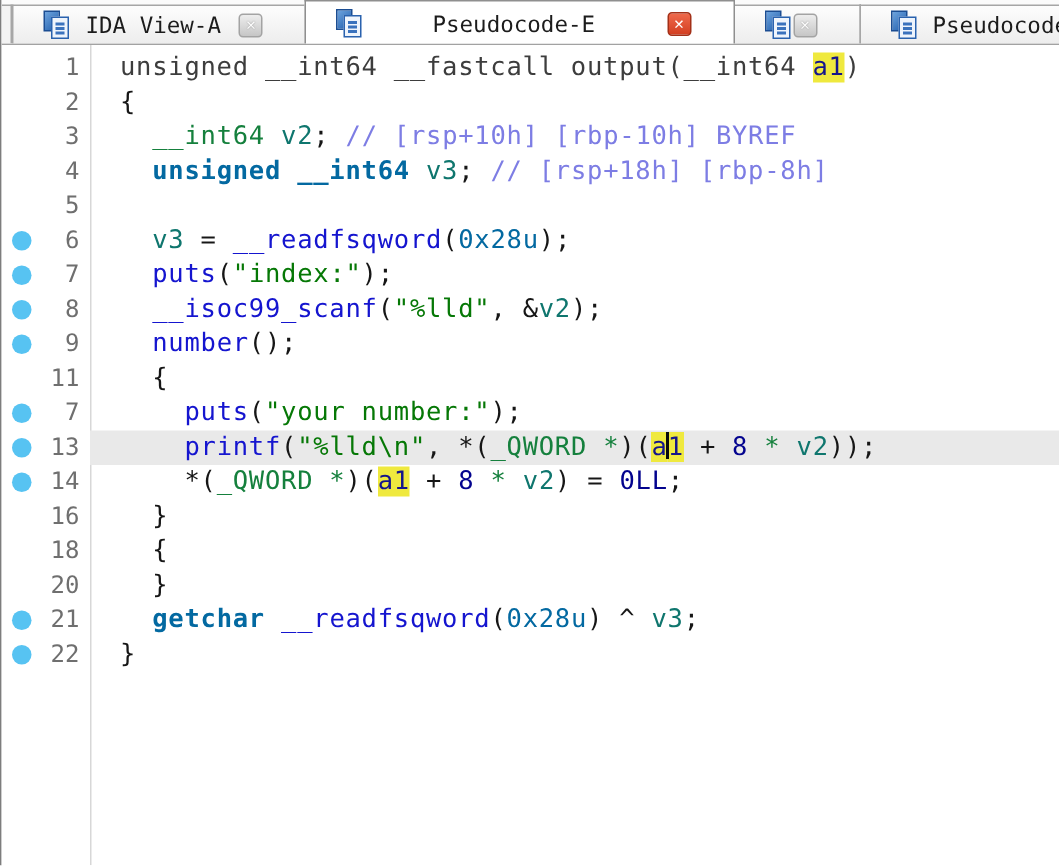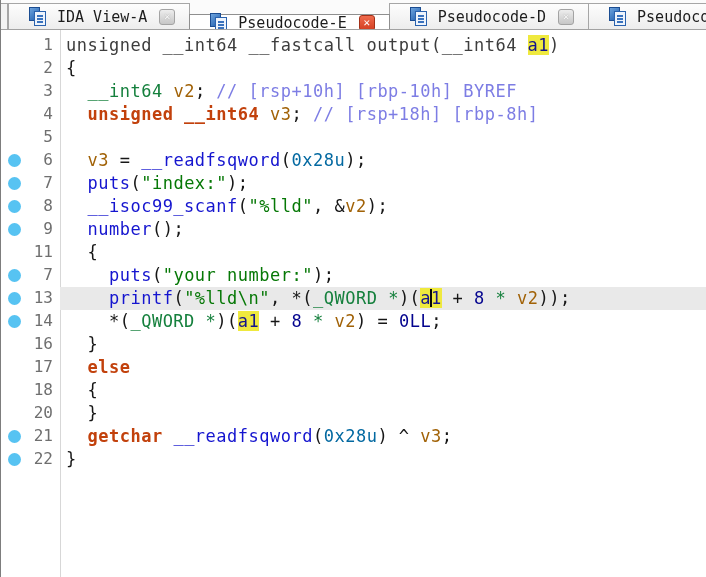--- a/index.html
+++ b/index.html
@@ -11,26 +11,26 @@
   
   #tabbar{
     position:relative;height:30px;display:flex;align-items:flex-end;
     background:#fbfbfb;border-bottom:1px solid #a2a2a2;box-sizing:border-box;
     overflow:hidden;
   }
   .tab{
     display:flex;align-items:center;box-sizing:border-box;
     height:26px;background:linear-gradient(#fdfdfd,#ededed);
     border:1px solid #a6a6a6;border-bottom:none;
-    padding:0 14px 0 20px;font-size:15px;color:#1c1c1c;white-space:nowrap;
+    padding:0 28px 0 20px;font-size:15px;color:#1c1c1c;white-space:nowrap;
     flex:0 0 auto;
   }
   .tab.active{
-    height:16px;background:#ffffff;border-color:#8f8f8f;
-    margin-bottom:-1px;z-index:3;position:relative;
+    height:30px;background:#ffffff;border-color:#8f8f8f;
+    margin-bottom:-1px;z-index:3;position:relative;gap:36px;
   }
   .tab + .tab{margin-left:-1px;}
   .tab-edge{
     flex:0 0 7px;height:26px;background:#f3f3f3;
     border-top:1px solid #a6a6a6;border-right:1px solid #a6a6a6;box-sizing:border-box;
   }
   .tab-label{margin:0 12px 0 9px;}
   .doc-icon{flex:0 0 auto;width:19px;height:20px;position:relative;display:inline-block;}
   .doc-icon .back{
     position:absolute;left:0;top:0;width:11px;height:14px;
@@ -74,28 +74,28 @@
   .dot{
     position:absolute;left:7px;top:5px;width:13px;height:13px;border-radius:50%;
     background:#57c3f2;
   }
   .lnum{
     position:absolute;right:7px;top:1px;font-size:16px;color:#6f6f6f;
   }
   pre.code{
     margin:0;flex:1;height:23px;line-height:23px;font-size:17px;letter-spacing:0.5px;
     font-family:"DejaVu Sans Mono","Liberation Mono",monospace;
-    white-space:pre;padding-left:6px;position:relative;z-index:2;
+    white-space:pre;padding-left:20px;position:relative;z-index:2;
   }
   .row.current pre.code{background:#e9e9e9;}
   
   .tk-proto  {color:#3d3d3d;}
-  .tk-keyword{color:#c2410c;font-weight:bold;}
+  .tk-keyword{color:#0369a1;font-weight:bold;}
   .tk-func   {color:#1515cf;}
-  .tk-var    {color:#a16207;}
+  .tk-var    {color:#0f766e;}
   .tk-comment{color:#7d7de4;}
   .tk-string {color:#067806;}
   .tk-numg   {color:#0369a1;}
   .tk-numb   {color:#03038e;}
   .tk-type   {color:#15803d;}
   .tk-punct  {color:#161616;}
   .tk-argh   {color:#14148c;background:#efe93e;}
   .caret{
     display:inline-block;width:2px;height:18px;background:#0a0a0a;
     vertical-align:middle;margin:0 -1px;position:relative;top:-1px;
@@ -137,21 +137,20 @@
 
     <div class="tab">
       <span class="doc-icon">
         <span class="back"></span>
         <span class="front">
             <i></i>
             <i></i>
             <i></i>
           </span>
       </span>
-      <span class="tab-label">Pseudocode-D</span>
       <span class="close-btn gray">✕</span>
     </div>
 
     <div class="tab" style="min-width:220px;">
       <span class="doc-icon">
         <span class="back"></span>
         <span class="front">
             <i></i>
             <i></i>
             <i></i>
@@ -251,26 +250,20 @@
           <pre class="code"><span class="tk-punct">    *(</span><span class="tk-type">_QWORD</span><span class="tk-type"> *</span><span class="tk-punct">)(</span><span class="tk-argh">a1</span><span class="tk-punct"> + </span><span class="tk-numb">8</span><span class="tk-punct"> </span><span class="tk-type">*</span><span class="tk-punct"> </span><span class="tk-var">v2</span><span class="tk-punct">) = </span><span class="tk-numb">0LL</span><span class="tk-punct">;</span></pre>
         </div>
         <div class="row">
           <div class="gutter">
             <span class="lnum">16</span>
           </div>
           <pre class="code"><span class="tk-punct">  }</span></pre>
         </div>
         <div class="row">
           <div class="gutter">
-            <span class="lnum">17</span>
-          </div>
-          <pre class="code"><span class="tk-punct">  </span><span class="tk-keyword">else</span></pre>
-        </div>
-        <div class="row">
-          <div class="gutter">
             <span class="lnum">18</span>
           </div>
           <pre class="code"><span class="tk-punct">  {</span></pre>
         </div>
         <div class="row">
           <div class="gutter">
             <span class="lnum">20</span>
           </div>
           <pre class="code"><span class="tk-punct">  }</span></pre>
         </div>

